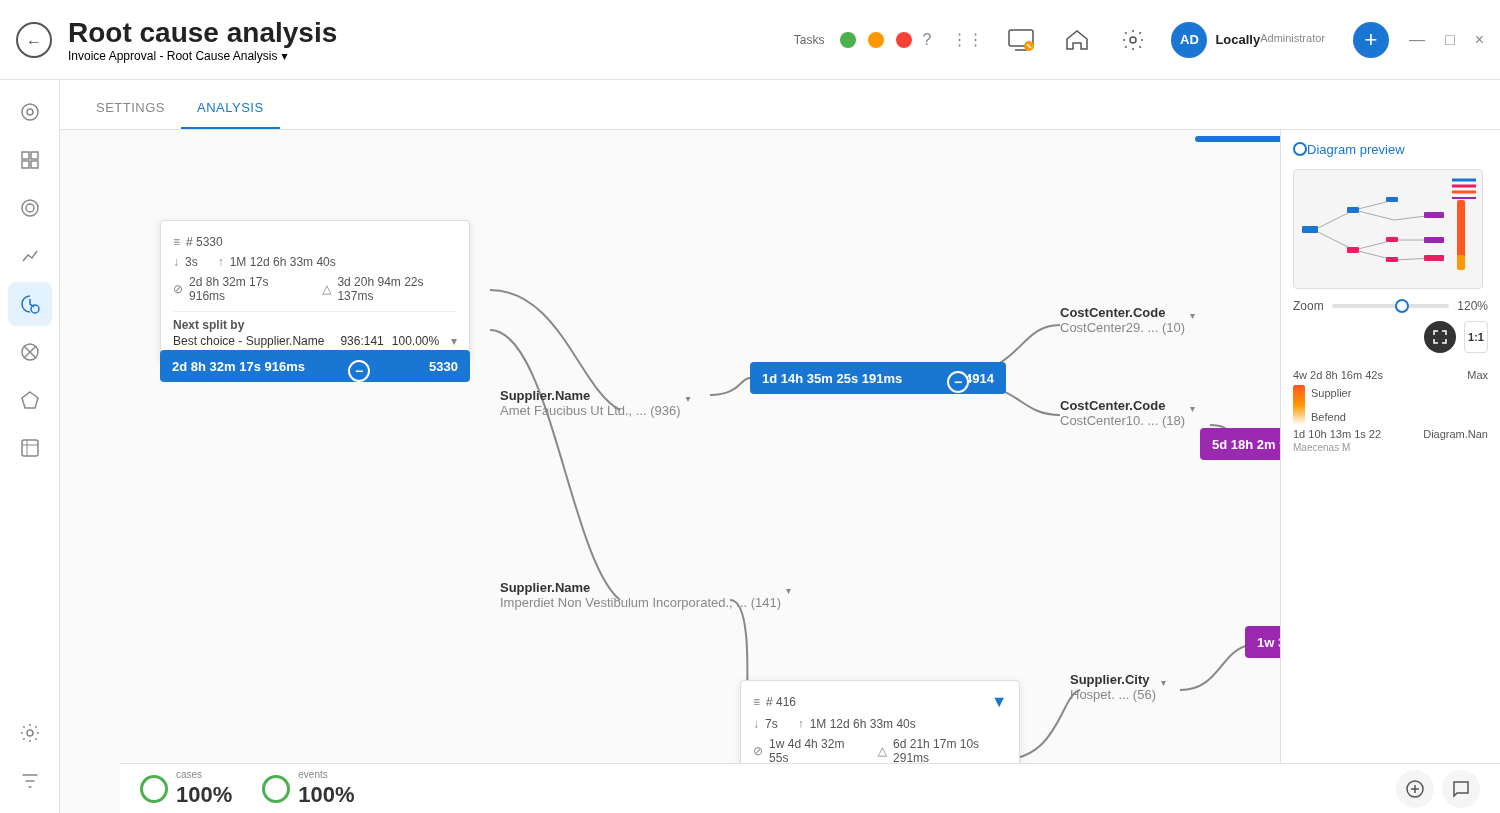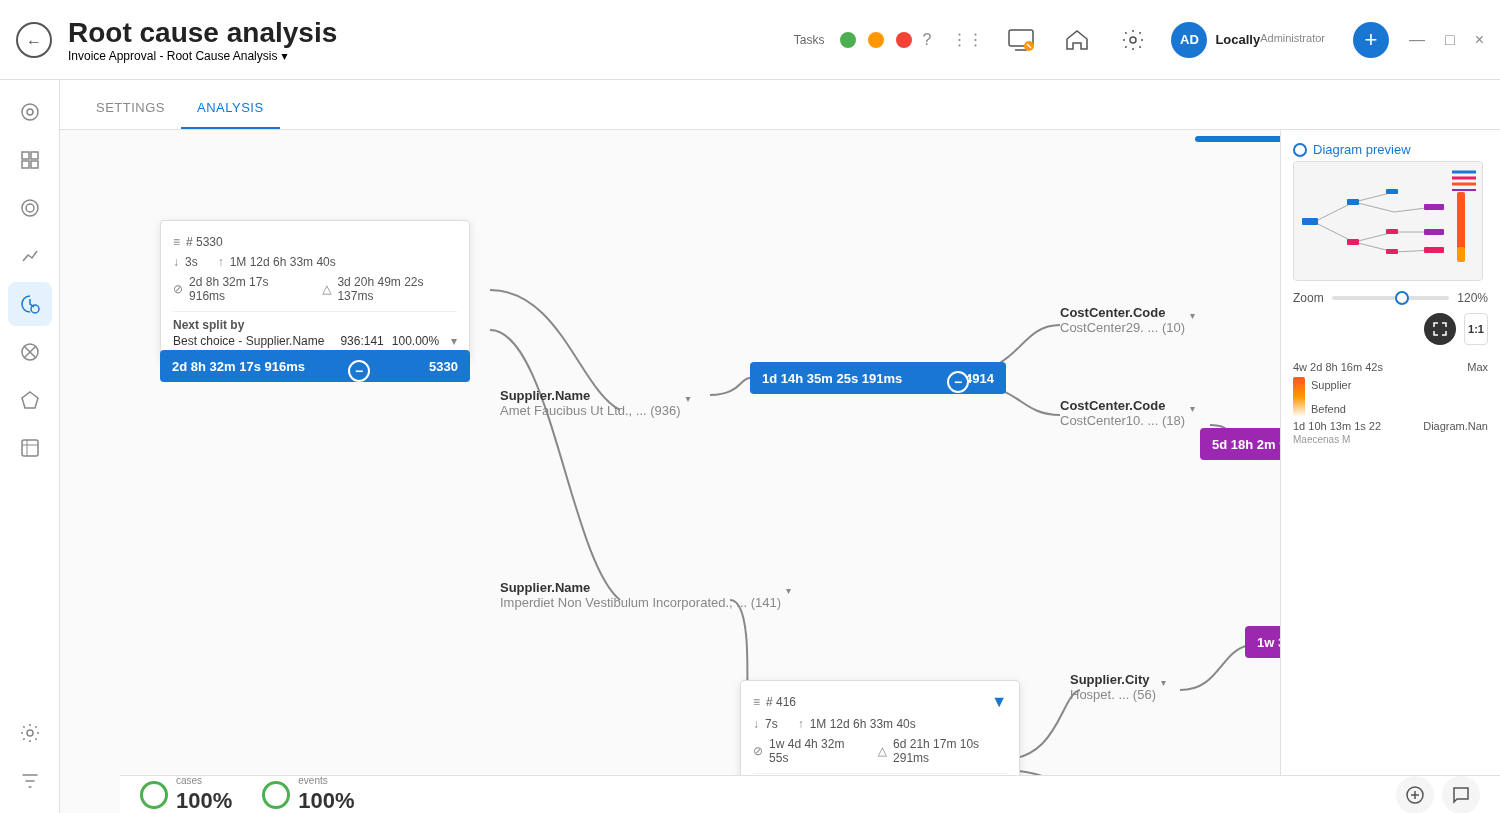--- a/index.html
+++ b/index.html
@@ -105,21 +105,21 @@
     }
     .diagram-thumb { width: 190px; height: 120px; background: #f5f5f5; border: 1px solid #ddd; border-radius: 4px; overflow: hidden; position: relative; }
     .zoom-row { display: flex; align-items: center; gap: 8px; margin-top: 10px; }
     .zoom-label { font-size: 12px; color: #555; }
     .zoom-value { font-size: 12px; color: #555; margin-left: auto; }
     .zoom-slider { flex: 1; height: 4px; background: #e0e0e0; border-radius: 2px; position: relative; }
     .zoom-thumb { position: absolute; width: 14px; height: 14px; border-radius: 50%; background: #fff; border: 2px solid #1976d2; top: -5px; left: 60%; transform: translateX(-50%); }
 
     
     .bottom-bar {
-      position: absolute; bottom: 0; left: 60px; right: 0; height: 38px;
+      position: absolute; bottom: 0; left: 60px; right: 0; height: 50px;
       background: #fff; border-top: 1px solid #e0e0e0;
       display: flex; align-items: center; padding: 0 20px; gap: 30px;
     }
     .metric { display: flex; align-items: center; gap: 8px; }
     .circle-indicator { width: 28px; height: 28px; border-radius: 50%; border: 3px solid #4caf50; }
     .metric-value { font-size: 22px; font-weight: 700; color: #333; }
     .bottom-actions { margin-left: auto; display: flex; gap: 8px; }
     .bottom-action-btn {
       width: 38px; height: 38px; border-radius: 50%; background: #f5f5f5;
       display: flex; align-items: center; justify-content: center; cursor: pointer; color: #555; font-size: 16px;
@@ -298,21 +298,21 @@
         <span>1M 12d 6h 33m 40s</span>
       </div>
     </div>
     <div class="node-stat-row" style="margin-top:2px;">
       <div class="node-stat">
         <span style="color:#888;">⊘</span>
         <span>2d 8h 32m 17s 916ms</span>
       </div>
       <div class="node-stat">
         <span style="color:#888;">△</span>
-        <span>3d 20h 49m 22s 137ms</span>
+        <span>3d 20h 94m 22s 137ms</span>
       </div>
     </div>
     <hr class="node-divider">
     <div class="next-split-title">Next split by</div>
     <div class="split-choice">
       <span>Best choice - Supplier.Name</span>
       <span style="margin-left:8px;">936:141</span>
       <span>100.00%</span>
       <span class="split-dropdown">▾</span>
     </div>
@@ -420,21 +420,21 @@
   <div class="collapse-btn purple" style="left:1280px;top:505px;">+</div>
 
   <div class="node-bar node-bar-pink" style="left:1185px;top:682px;width:195px;">
     
     
   </div>
 
   <div style="position:absolute;left:1135px;top:6px;width:120px;height:6px;background:#1976d2;border-radius:3px;"></div>
 
   <div class="right-panel">
-    <div style="display:flex;align-items:center;gap:6px;margin-bottom:4px;">
+    <div style="display:flex;align-items:flex-start;margin-bottom:12px;">
       <div style="width:14px;height:14px;border-radius:50%;border:2px solid #1976d2;"></div>
       <span style="font-size:13px;color:#1976d2;font-weight:500;">Diagram preview</span>
     </div>
 
     <div class="diagram-thumb">
       <svg width="190" height="120" viewBox="0 0 190 120">
         <rect width="190" height="120" fill="#f5f5f5"></rect>
 
         <line x1="20" y1="60" x2="60" y2="40" stroke="#aaa" stroke-width="1"></line>
         <line x1="20" y1="60" x2="60" y2="80" stroke="#aaa" stroke-width="1"></line>

